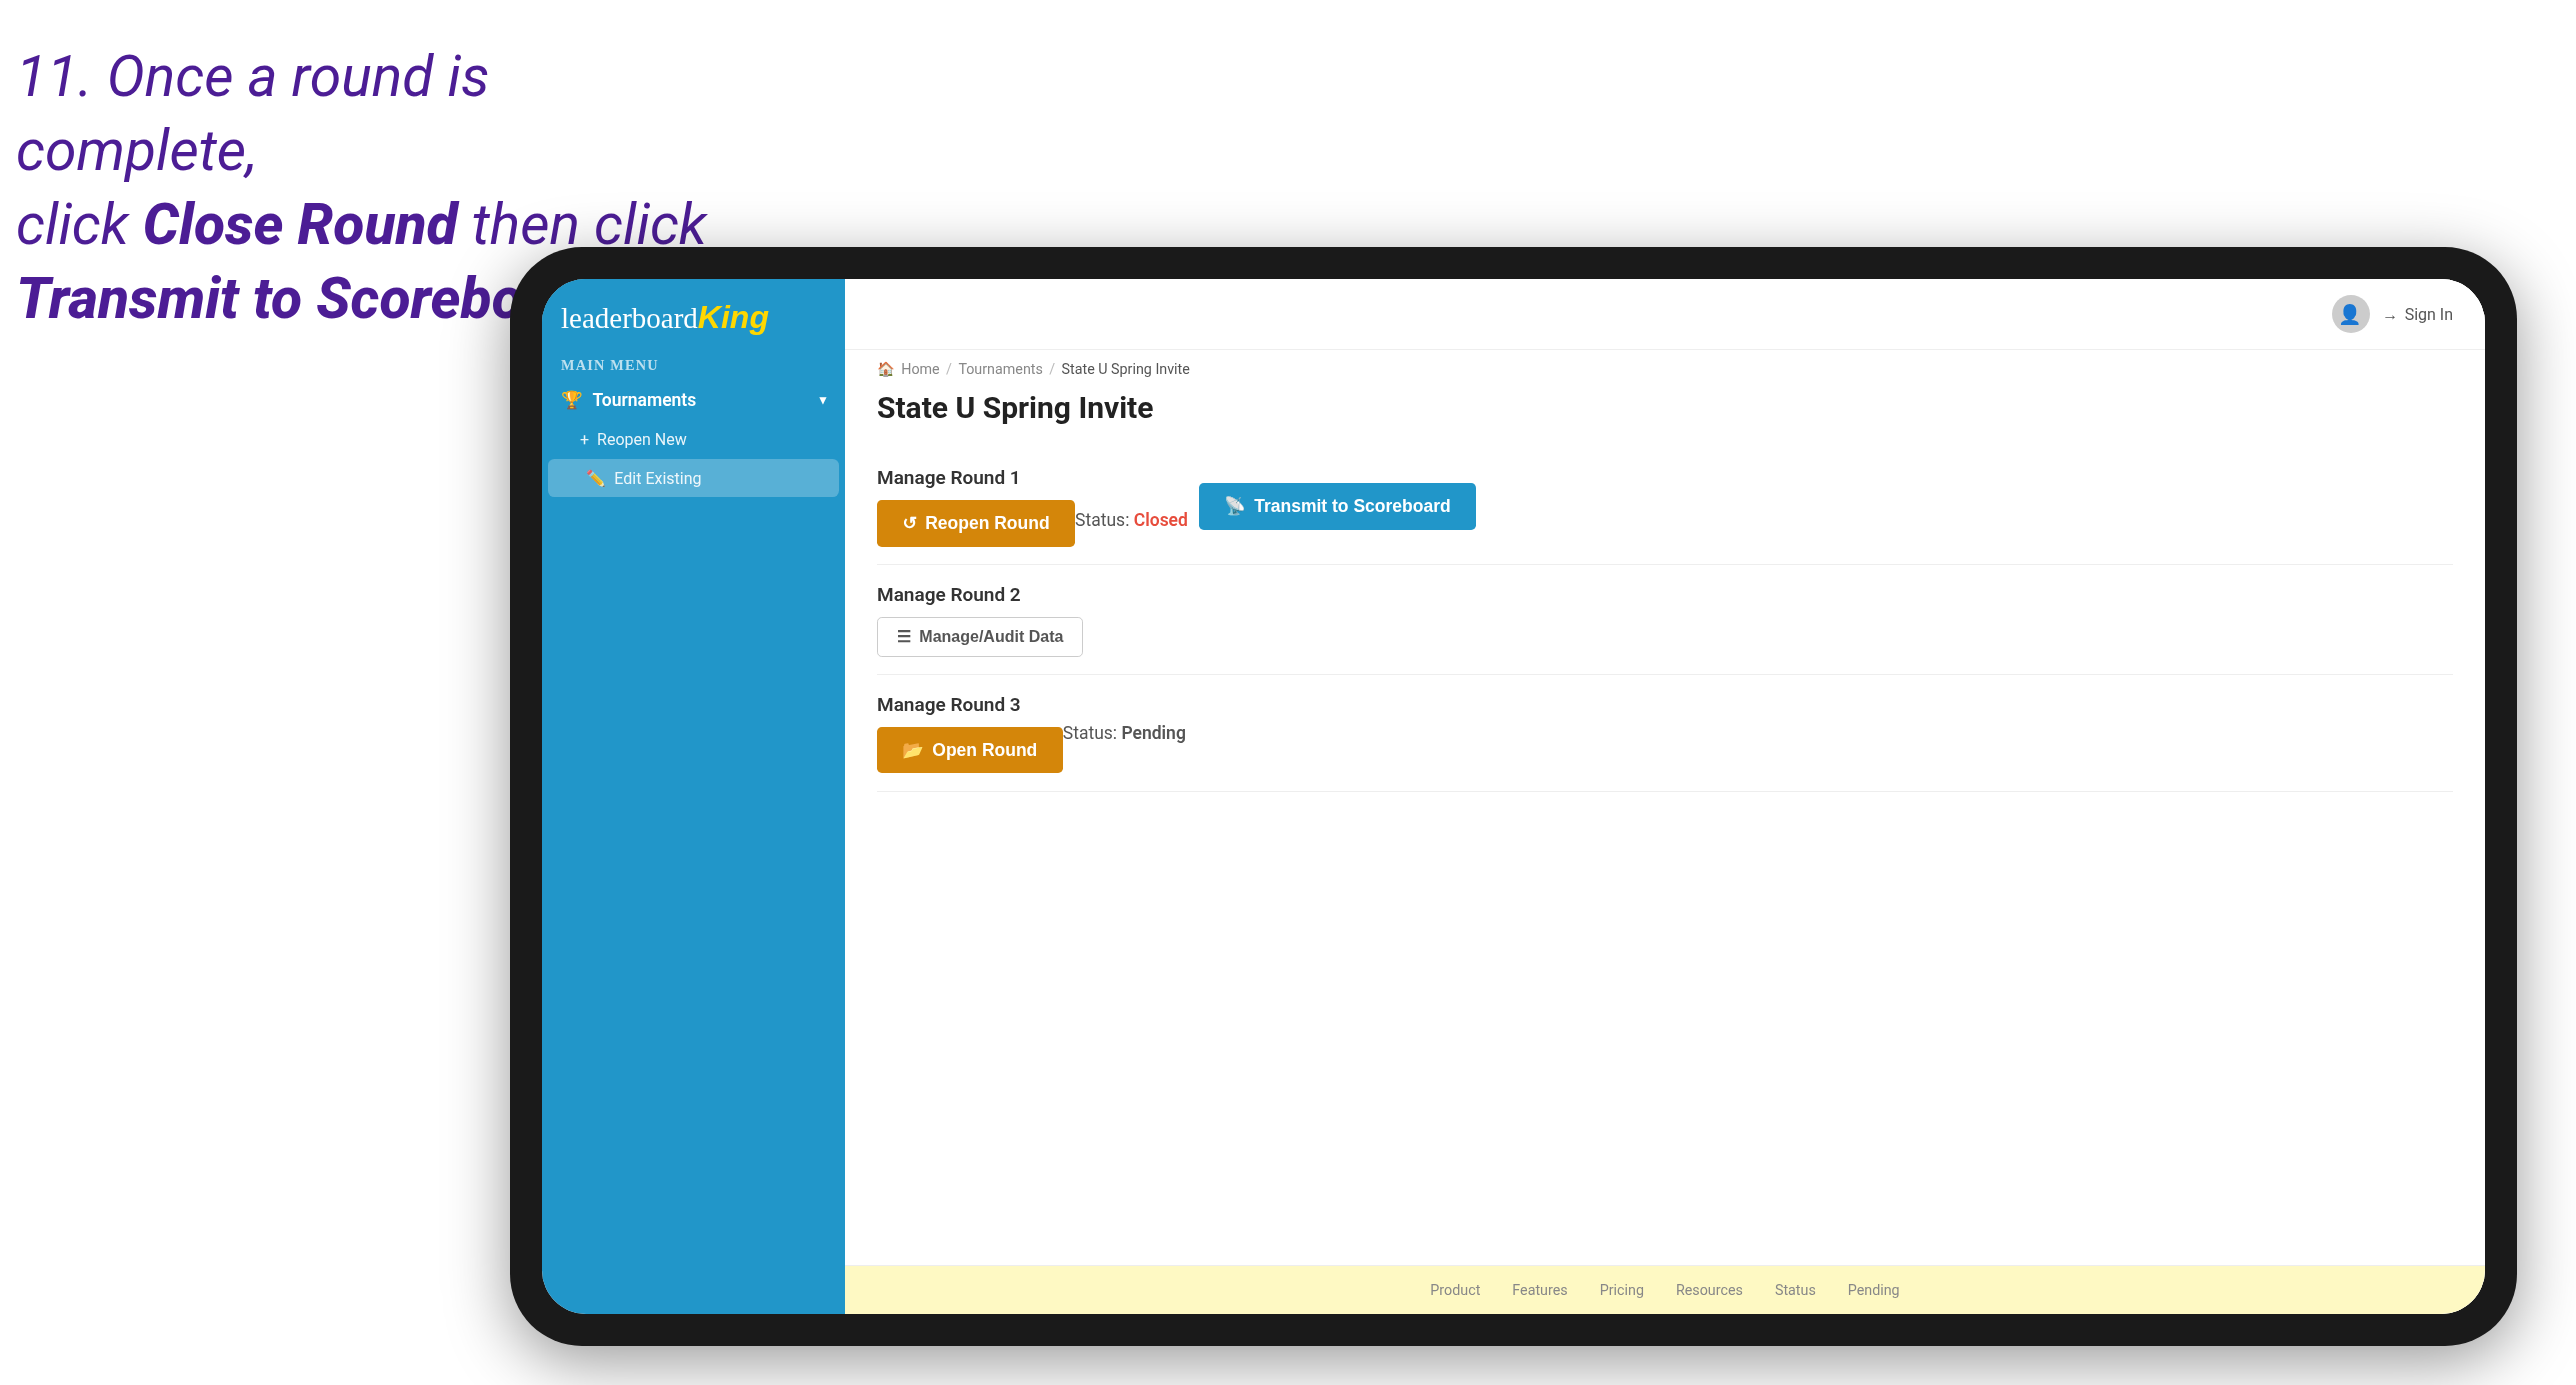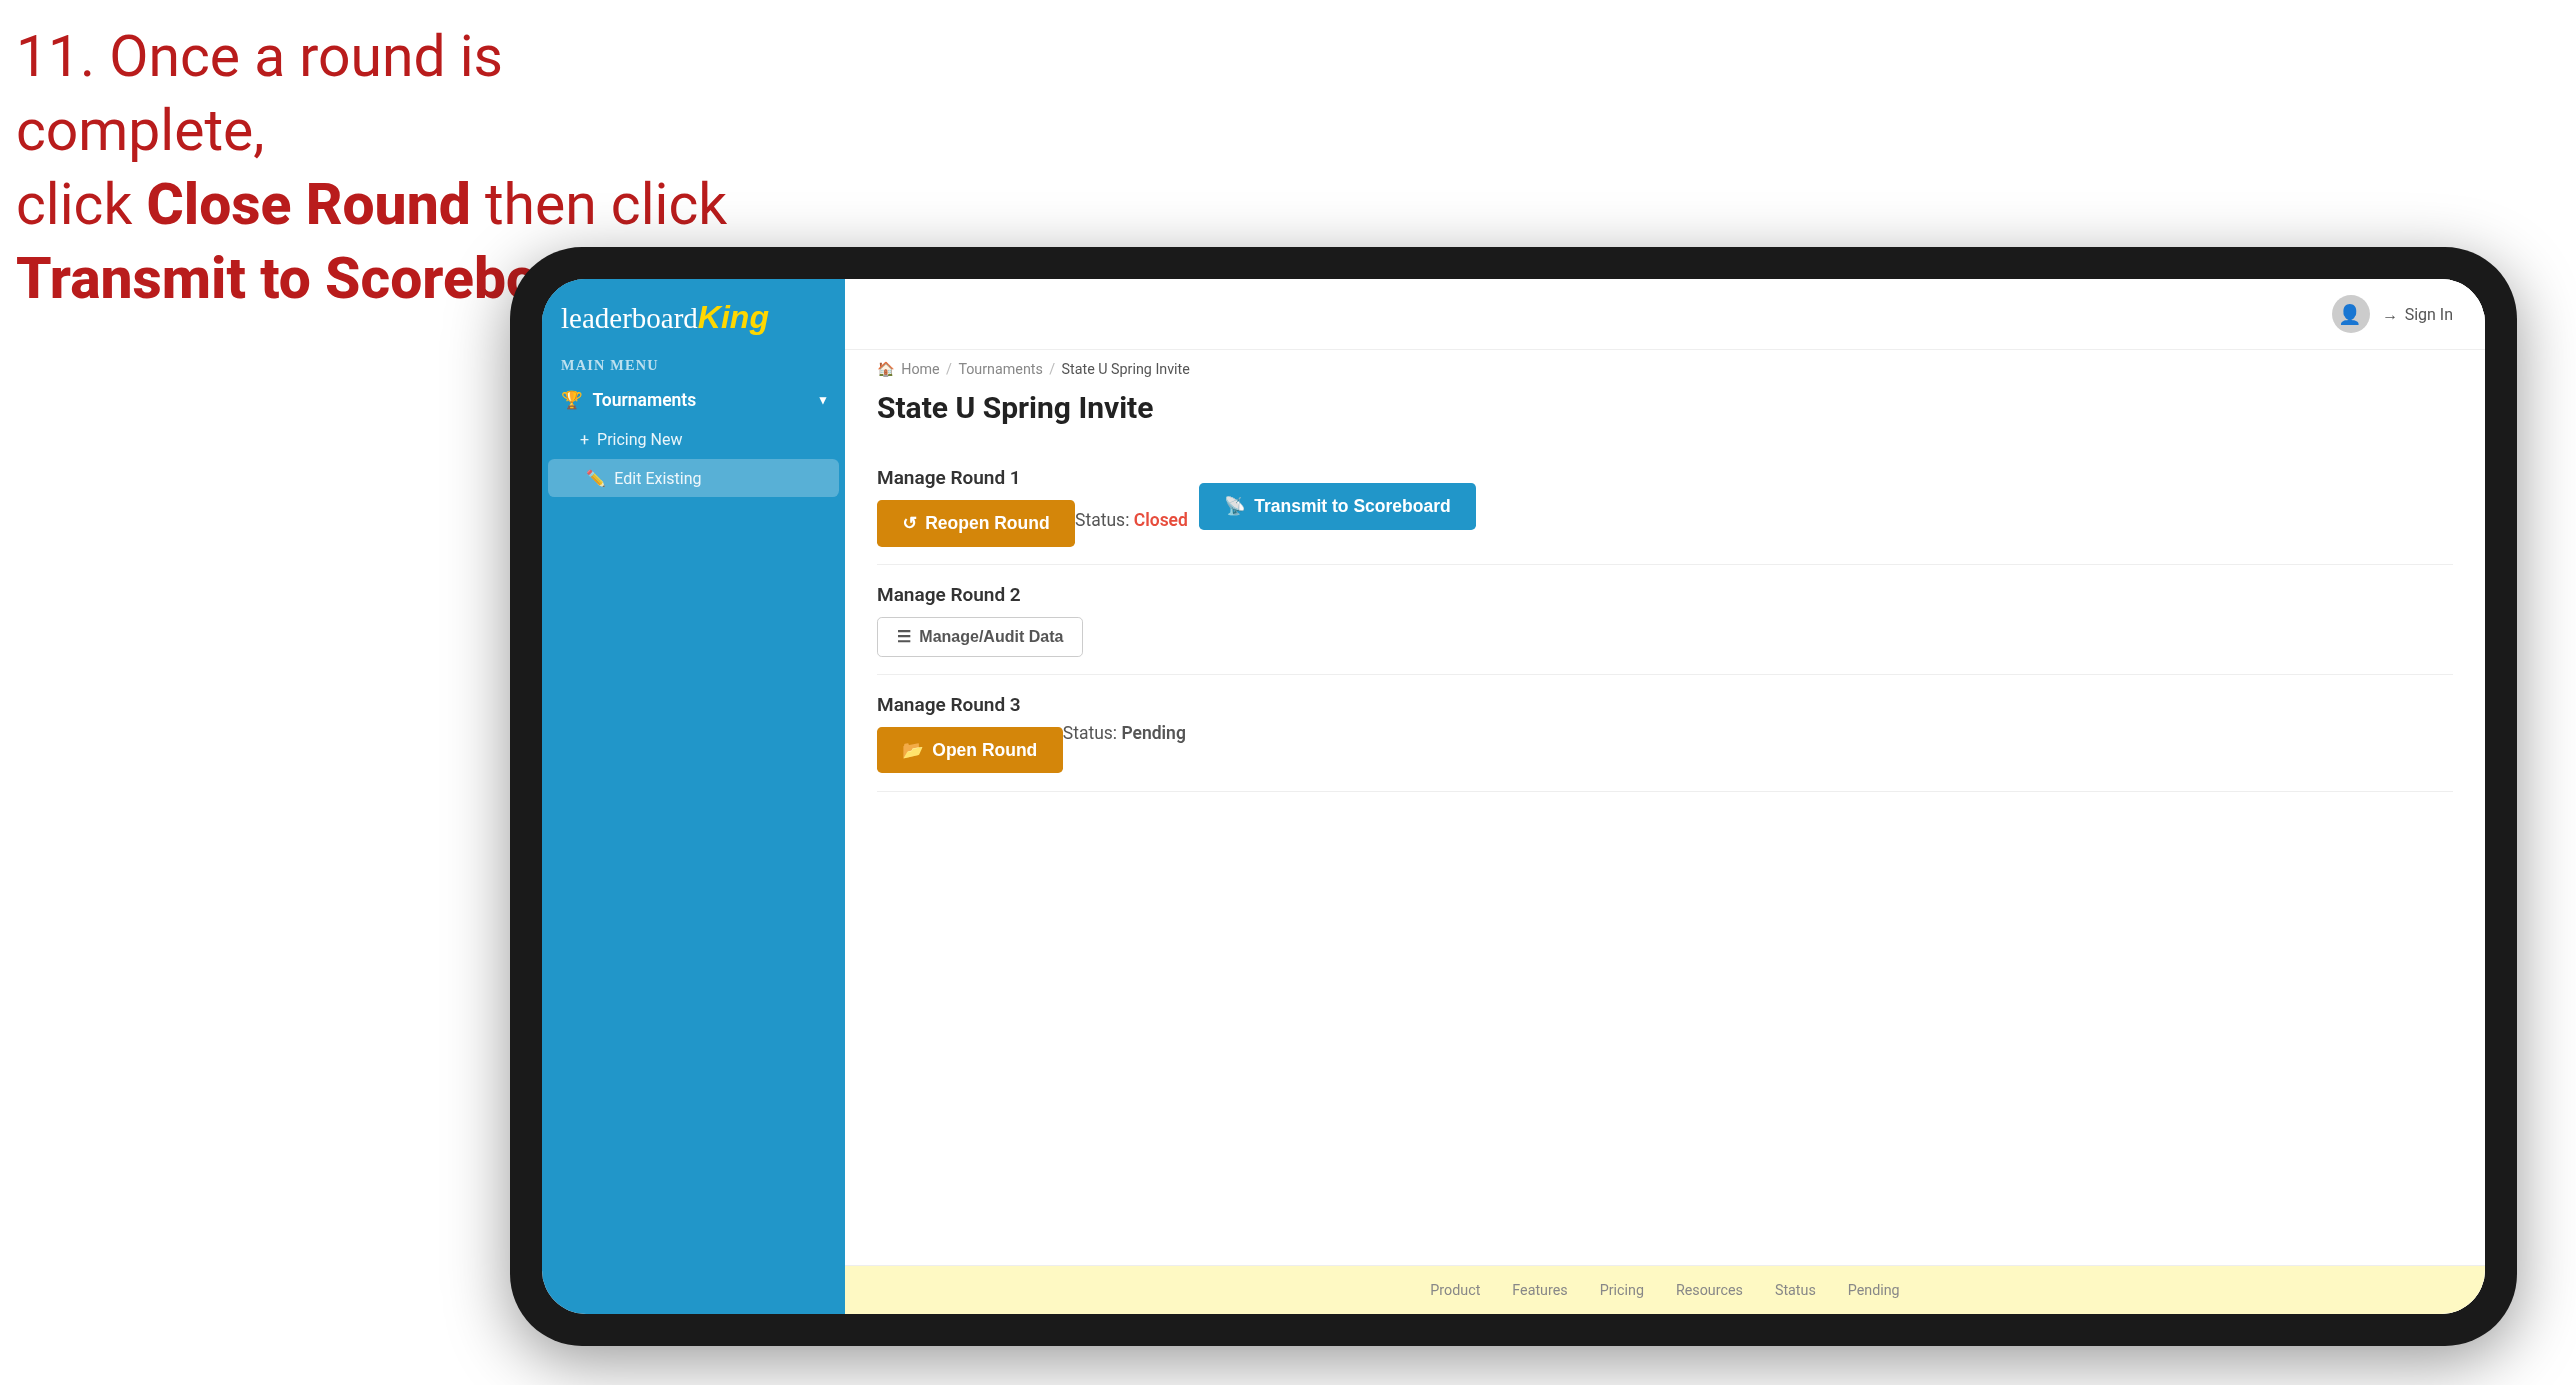--- a/index.html
+++ b/index.html
@@ -8,26 +8,27 @@
       font-family: -apple-system, BlinkMacSystemFont, 'Segoe UI', Roboto, sans-serif;
       width: 2576px;
       height: 1386px;
       position: relative;
       overflow: hidden;
     }
 
     
     .instruction {
       position: absolute;
-      top: 20px;
+      top: 40px;
       left: 16px;
       font-size: 57px;
       line-height: 1.3;
-      color: #b91c1c;
+      color: #4c1d95;
       max-width: 717px;
+      font-style: italic;
     }
     .instruction strong {
       font-weight: 800;
     }
 
     
     .arrow-overlay {
       position: absolute;
       top: 0;
       left: 0;
@@ -358,21 +359,21 @@
         <div class="sidebar-item parent">
           <div class="item-left">
             <span>🏆</span>
             <span>Tournaments</span>
           </div>
           <span class="chevron">▾</span>
         </div>
 
         <div class="sidebar-sub-item">
           <span>+</span>
-          <span>Pricing New</span>
+          <span>Reopen New</span>
         </div>
 
         <div class="sidebar-sub-item active">
           <span>✏️</span>
           <span>Edit Existing</span>
         </div>
       </div>
 
       <div class="main-content">
 

